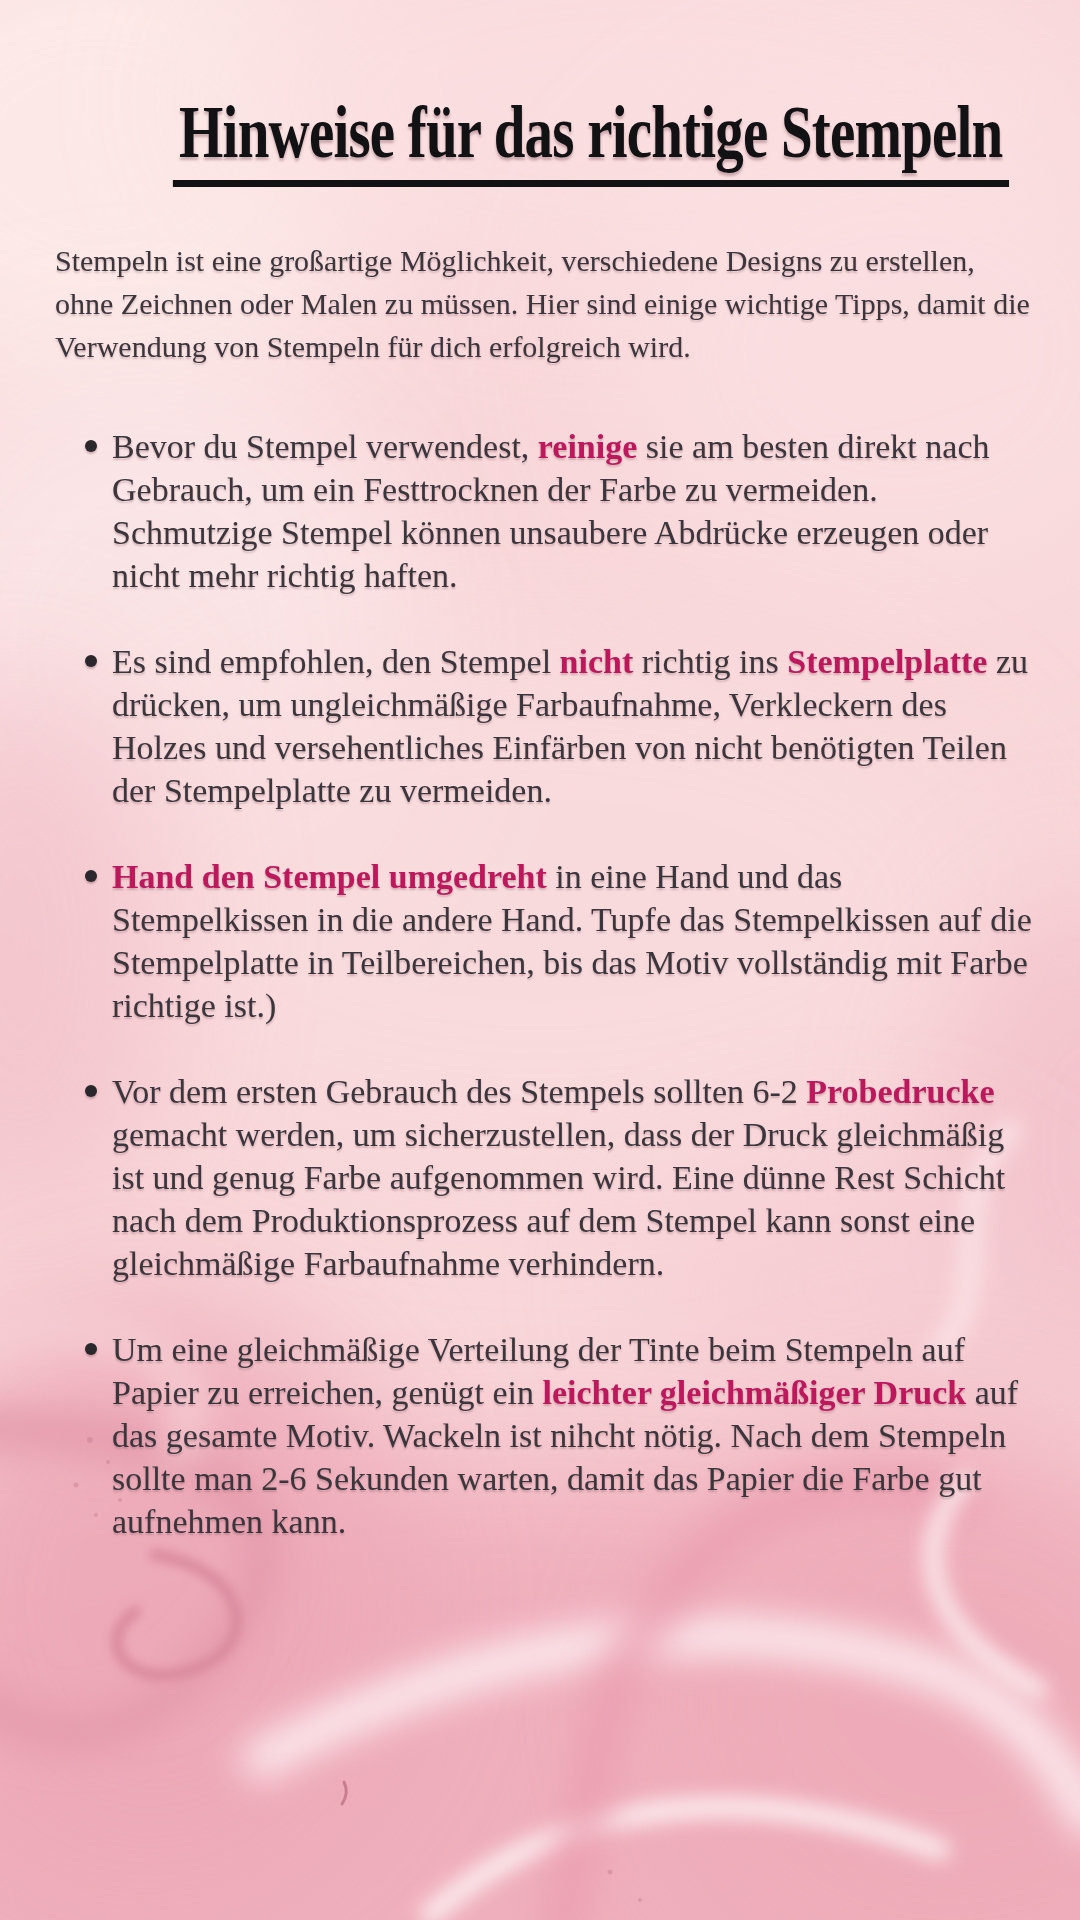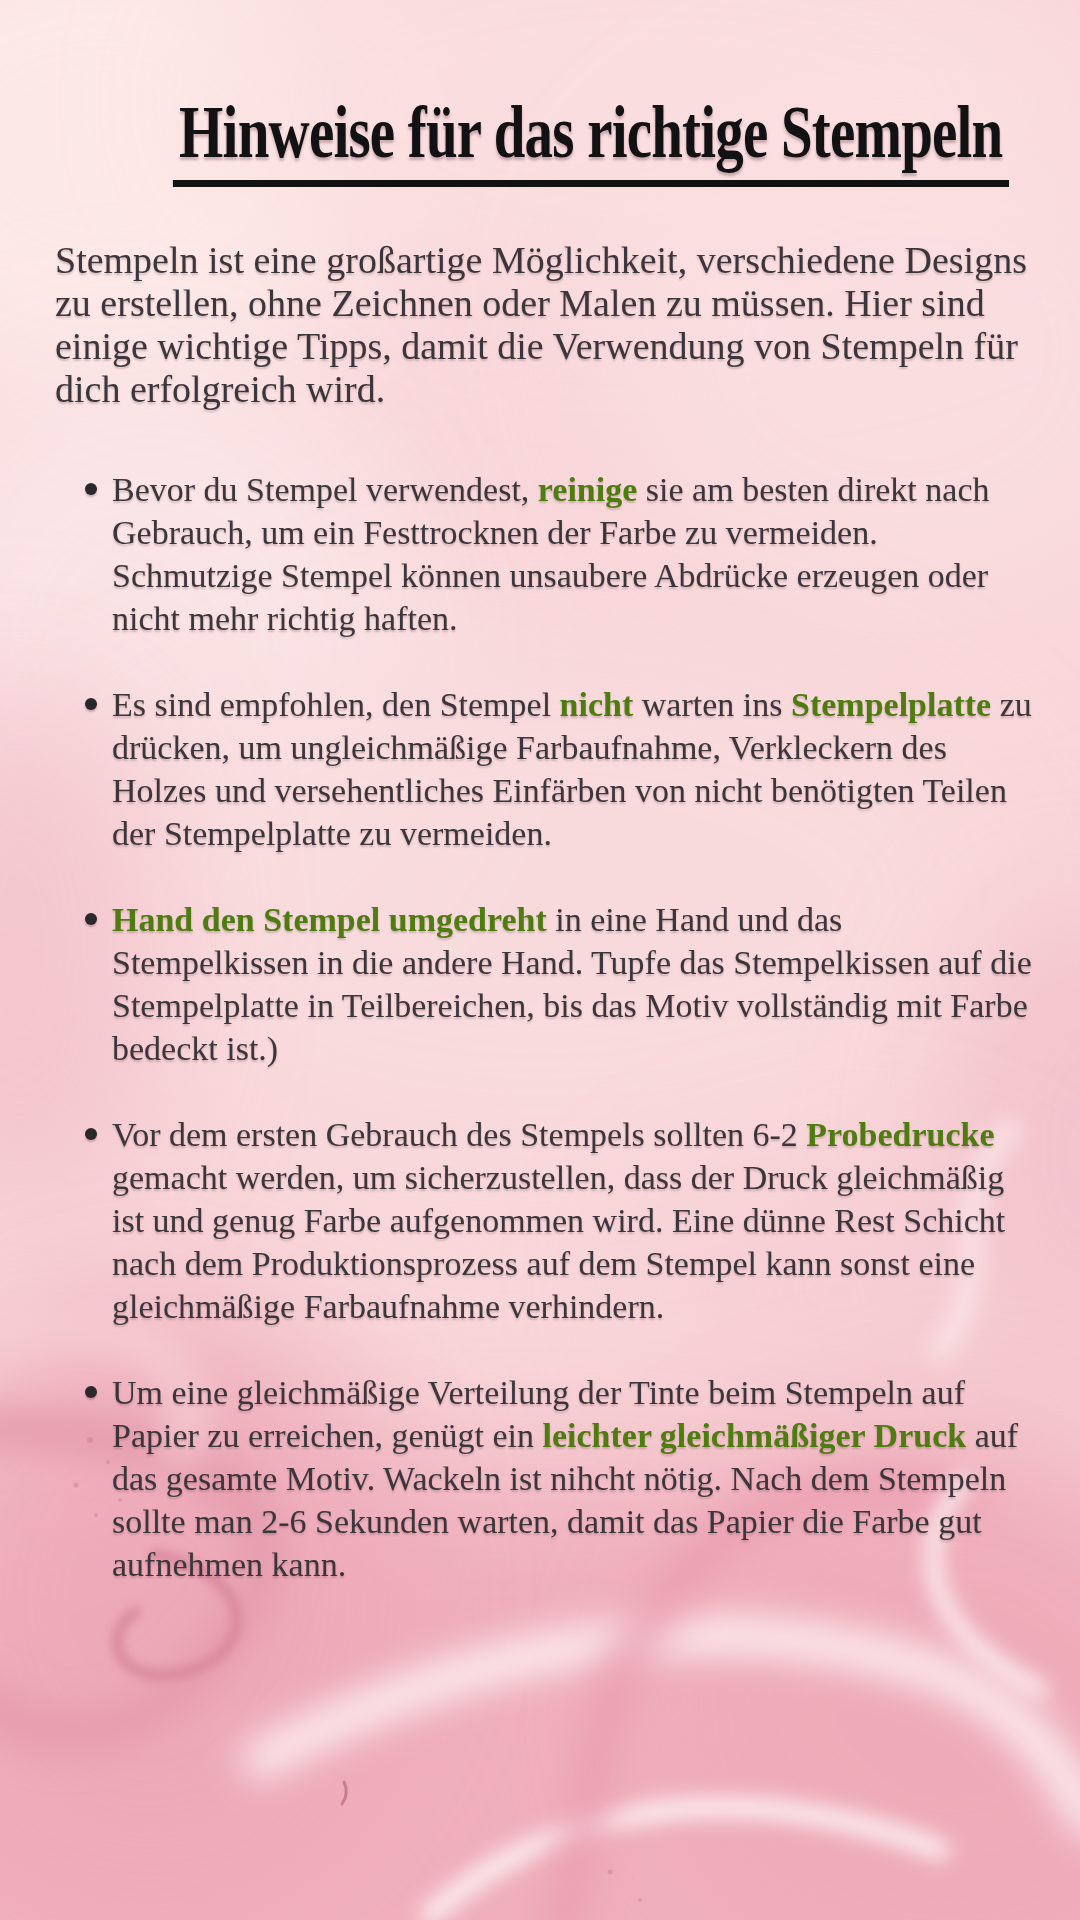--- a/index.html
+++ b/index.html
@@ -30,21 +30,21 @@
     color:var(--title-color,#121114);
     transform:scaleX(0.78);
     transform-origin:50% 50%;
     border-bottom:7px solid var(--title-color,#121114);
     padding:4px 8px 10px 8px;
     white-space:nowrap;
     text-shadow:0 3px 3px rgba(110,60,70,0.35);
   }
   .intro{
     margin-top:52px;
-    font-size:38px;
+    font-size:30px;
     line-height:43px;
     color:var(--text-color,#3a363c);
     text-shadow:0 2px 2px rgba(120,70,80,0.30);
     max-width:975px;
   }
   ul.tips{
     list-style:none;
     margin-top:57px;
   }
   ul.tips li{
@@ -58,21 +58,21 @@
     max-width:1000px;
   }
   ul.tips li .dot{
     position:absolute;
     left:30px;top:15px;
     width:12px;height:12px;
     border-radius:50%;
     background:#2a282c;
     box-shadow:0 2px 2px rgba(120,70,80,0.35);
   }
-  ul.tips li strong{font-weight:700;color:#4d7c0f;}
+  ul.tips li strong{font-weight:700;color:#be185d;}
 </style>
 </head>
 <body>
 
 <div class="page">
 
   <svg class="bg" viewBox="0 0 1080 1920" preserveAspectRatio="none" aria-hidden="true">
     <defs>
       <filter id="b70" x="-60%" y="-60%" width="220%" height="220%">
           <feGaussianBlur stdDeviation="70"></feGaussianBlur>
@@ -133,25 +133,25 @@
 
     <p class="intro">Stempeln ist eine großartige Möglichkeit, verschiedene Designs zu erstellen, ohne Zeichnen oder Malen zu müssen. Hier sind einige wichtige Tipps, damit die Verwendung von Stempeln für dich erfolgreich wird.</p>
 
     <ul class="tips">
       <li>
         <span class="dot"></span>
         <span class="li-text"><span>Bevor du Stempel verwendest, </span><strong>reinige</strong><span> sie am besten direkt nach Gebrauch, um ein Festtrocknen der Farbe zu vermeiden. Schmutzige Stempel können unsaubere Abdrücke erzeugen oder nicht mehr richtig haften.</span></span>
       </li>
       <li>
         <span class="dot"></span>
-        <span class="li-text"><span>Es sind empfohlen, den Stempel </span><strong>nicht</strong><span> warten ins </span><strong>Stempelplatte</strong><span> zu drücken, um ungleichmäßige Farbaufnahme, Verkleckern des Holzes und versehentliches Einfärben von nicht benötigten Teilen der Stempelplatte zu vermeiden.</span></span>
+        <span class="li-text"><span>Es sind empfohlen, den Stempel </span><strong>nicht</strong><span> richtig ins </span><strong>Stempelplatte</strong><span> zu drücken, um ungleichmäßige Farbaufnahme, Verkleckern des Holzes und versehentliches Einfärben von nicht benötigten Teilen der Stempelplatte zu vermeiden.</span></span>
       </li>
       <li>
         <span class="dot"></span>
-        <span class="li-text"><strong>Hand den Stempel umgedreht</strong><span> in eine Hand und das Stempelkissen in die andere Hand. Tupfe das Stempelkissen auf die Stempelplatte in Teilbereichen, bis das Motiv vollständig mit Farbe bedeckt ist.)</span></span>
+        <span class="li-text"><strong>Hand den Stempel umgedreht</strong><span> in eine Hand und das Stempelkissen in die andere Hand. Tupfe das Stempelkissen auf die Stempelplatte in Teilbereichen, bis das Motiv vollständig mit Farbe richtige ist.)</span></span>
       </li>
       <li>
         <span class="dot"></span>
         <span class="li-text"><span>Vor dem ersten Gebrauch des Stempels sollten 6-2 </span><strong>Probedrucke</strong><span> gemacht werden, um sicherzustellen, dass der Druck gleichmäßig ist und genug Farbe aufgenommen wird. Eine dünne Rest Schicht nach dem Produktionsprozess auf dem Stempel kann sonst eine gleichmäßige Farbaufnahme verhindern.</span></span>
       </li>
       <li>
         <span class="dot"></span>
         <span class="li-text"><span>Um eine gleichmäßige Verteilung der Tinte beim Stempeln auf Papier zu erreichen, genügt ein </span><strong>leichter gleichmäßiger Druck</strong><span> auf das gesamte Motiv. Wackeln ist nihcht nötig. Nach dem Stempeln sollte man 2-6 Sekunden warten, damit das Papier die Farbe gut aufnehmen kann.</span></span>
       </li>
     </ul>

